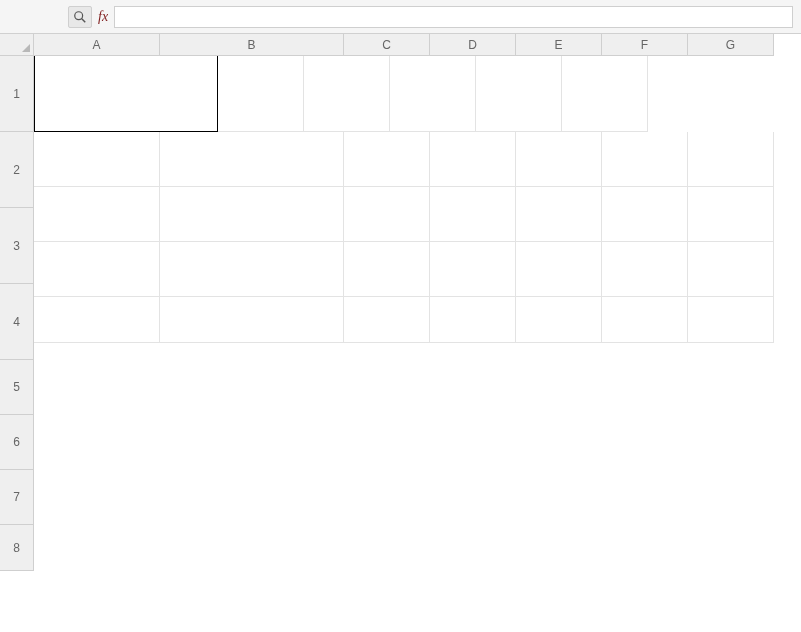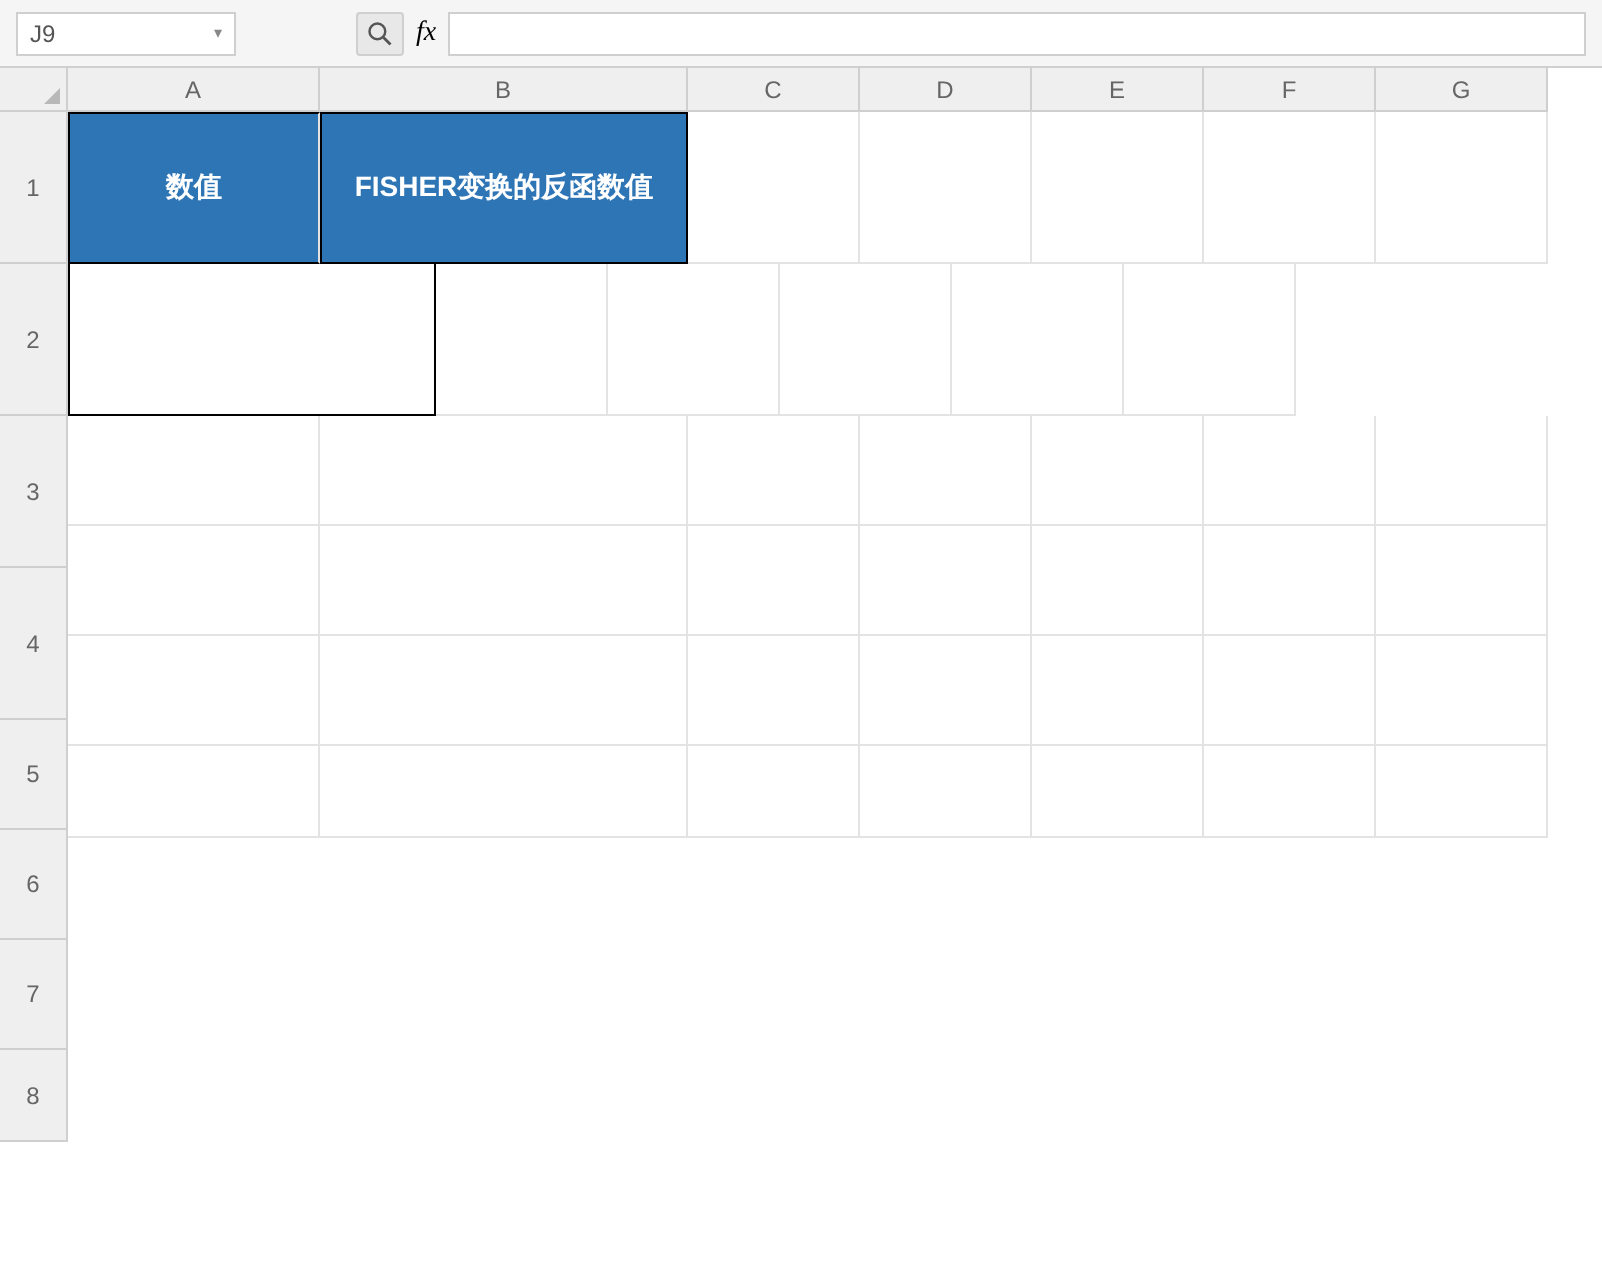--- a/index.html
+++ b/index.html
@@ -3,21 +3,21 @@
 <meta charset="utf-8">
 <style>
   * { box-sizing: border-box; margin: 0; padding: 0; }
   html, body { width: 801px; height: 632px; font-family: Arial, "Microsoft YaHei", sans-serif; font-size: 12px; background: #fff; overflow: hidden; color: #333; }
   
   .toolbar { height: 34px; background: #f5f5f5; border-bottom: 1px solid #d0d0d0; display: flex; align-items: center; padding: 0 8px; }
   .namebox { width: 110px; height: 22px; background: #fff; border: 1px solid #cfcfcf; display: flex; align-items: center; padding: 0 6px; font-size: 12px; color: #555; }
   .namebox .arrow { margin-left: auto; font-size: 8px; color: #888; }
   .tb-gap { width: 60px; }
   .tb-btn { width: 24px; height: 22px; background: #e8e8e8; border: 1px solid #cfcfcf; border-radius: 2px; display: flex; align-items: center; justify-content: center; margin-right: 6px; cursor: pointer; }
-  .fx-label { font-style: italic; font-family: "Times New Roman", serif; font-size: 14px; color: #000000; margin-right: 6px; }
+  .fx-label { font-style: italic; font-family: "Times New Roman", serif; font-size: 14px; color: #7f1d1d; margin-right: 6px; }
   .formula-input { flex: 1; height: 22px; background: #fff; border: 1px solid #cfcfcf; padding: 0 6px; font-size: 12px; }
   
   .grid-wrap { position: relative; width: 801px; height: calc(632px - 34px); overflow: hidden; }
   
   .corner { position: absolute; left: 0; top: 0; width: 34px; height: 22px; background: #efefef; border-right: 1px solid #cfcfcf; border-bottom: 1px solid #cfcfcf; }
   .corner::after { content:""; position:absolute; right:3px; bottom:3px; width:0; height:0; border-style:solid; border-width:0 0 8px 8px; border-color:transparent transparent #b8b8b8 transparent; }
   
   .colheads { position: absolute; left: 34px; top: 0; height: 22px; display: flex; }
   .ch { height: 22px; background: #efefef; border-right: 1px solid #cfcfcf; border-bottom: 1px solid #cfcfcf; display: flex; align-items: center; justify-content: center; font-size: 12px; color: #666; }
   
@@ -33,24 +33,20 @@
   
   .bt { border-top: 1.5px solid #000 !important; }
   .bb { border-bottom: 1.5px solid #000 !important; }
   .bl { border-left: 1.5px solid #000 !important; }
   .br { border-right: 1.5px solid #000 !important; }
 </style>
 </head>
 <body>
 
 <div class="toolbar">
-  <div class="namebox">
-    <span>J9</span>
-    <span class="arrow">▾</span>
-  </div>
   <div class="tb-gap"></div>
   <div class="tb-btn">
     <svg width="14" height="14" viewBox="0 0 16 16">
         <circle cx="6.5" cy="6.5" r="4.5" fill="none" stroke="#555" stroke-width="1.4"></circle>
         <line x1="10" y1="10" x2="14" y2="14" stroke="#555" stroke-width="1.6"></line>
       </svg>
   </div>
   <span class="fx-label">fx</span>
   <input class="formula-input" value="" style="">
 </div>
@@ -70,29 +66,20 @@
       <div class="rh" style="height: 76px;">1</div>
       <div class="rh" style="height: 76px;">2</div>
       <div class="rh" style="height: 76px;">3</div>
       <div class="rh" style="height: 76px;">4</div>
       <div class="rh" style="height: 55px;">5</div>
       <div class="rh" style="height: 55px;">6</div>
       <div class="rh" style="height: 55px;">7</div>
       <div class="rh" style="height: 46px;">8</div>
     </div>
   <div class="cells" id="cells">
-      <div class="row">
-        <div class="cell hcell bt bl bb" style="width: 126px; height: 76px;">数值</div>
-        <div class="cell hcell bt bl br bb" style="width: 184px; height: 76px;">FISHER变换的反函数值</div>
-        <div class="cell" style="width: 86px; height: 76px;"></div>
-        <div class="cell" style="width: 86px; height: 76px;"></div>
-        <div class="cell" style="width: 86px; height: 76px;"></div>
-        <div class="cell" style="width: 86px; height: 76px;"></div>
-        <div class="cell" style="width: 86px; height: 76px;"></div>
-      </div>
       <div class="row">
         <div class="cell bcell bl br bb" style="width: 184px; height: 76px;"></div>
         <div class="cell" style="width: 86px; height: 76px;"></div>
         <div class="cell" style="width: 86px; height: 76px;"></div>
         <div class="cell" style="width: 86px; height: 76px;"></div>
         <div class="cell" style="width: 86px; height: 76px;"></div>
         <div class="cell" style="width: 86px; height: 76px;"></div>
       </div>
       <div class="row">
         <div class="cell" style="width: 126px; height: 55px;"></div>

